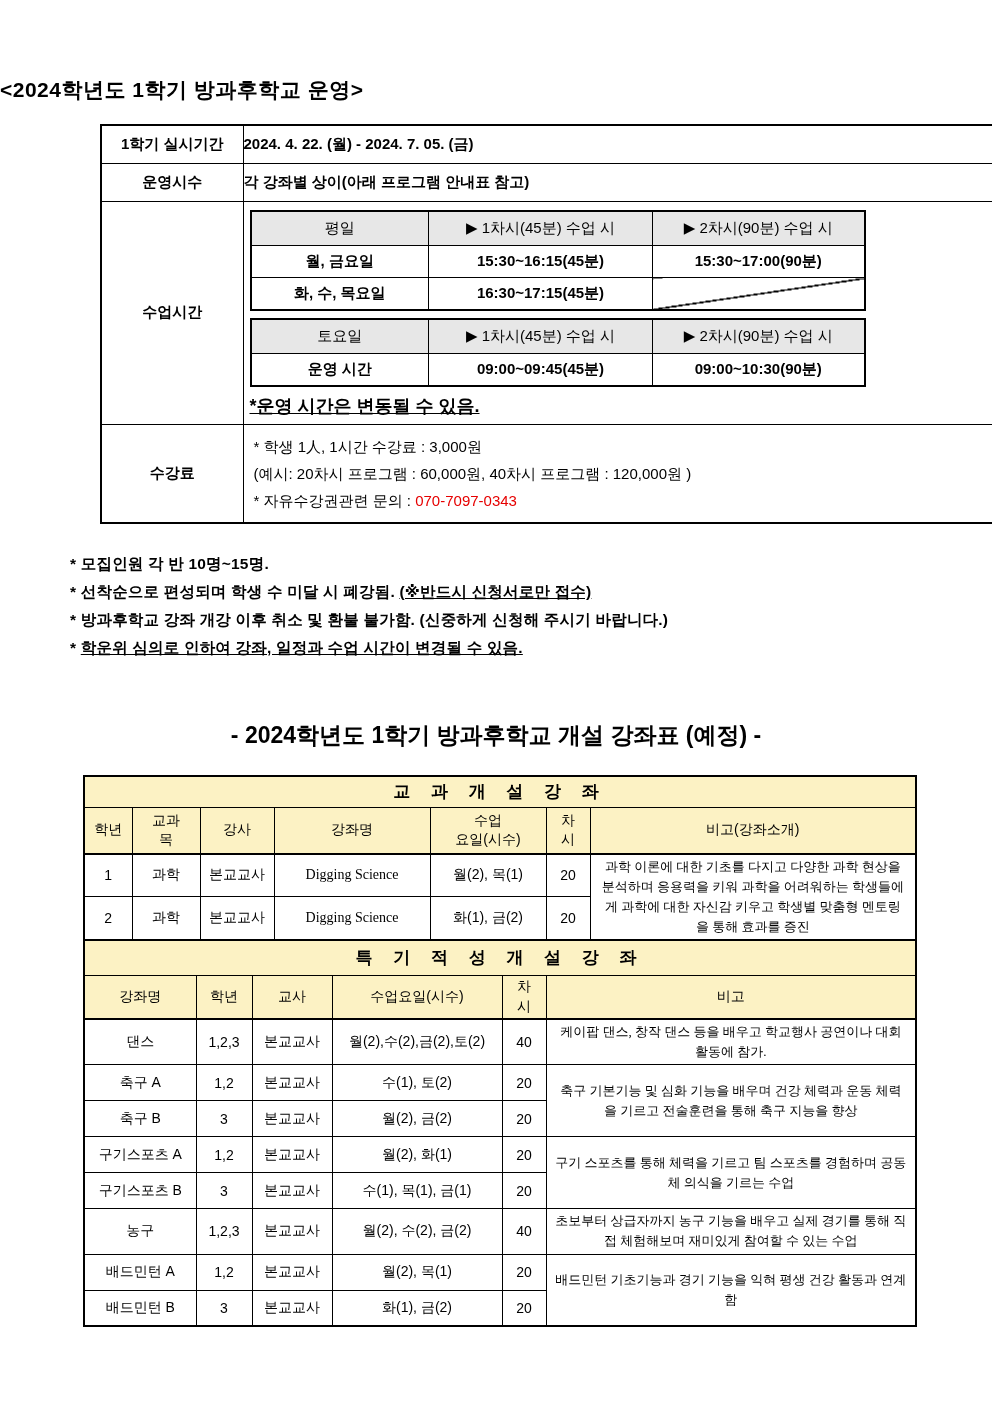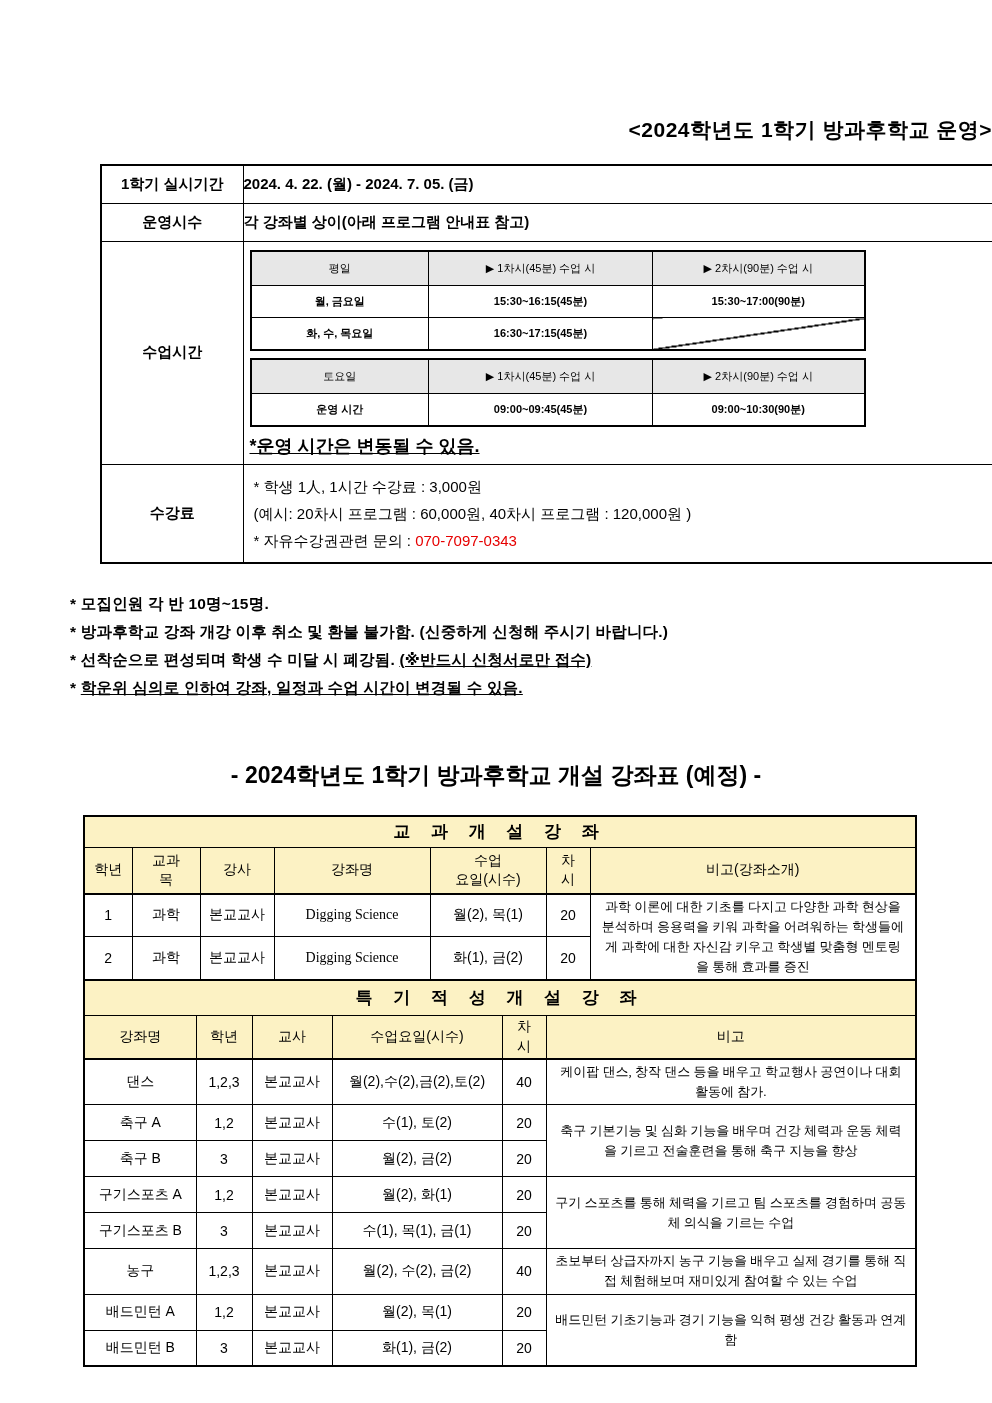--- a/index.html
+++ b/index.html
@@ -1,33 +1,33 @@
 <!DOCTYPE html>
 <html><head>
 <meta charset="utf-8">
 <style>
   * { margin:0; padding:0; box-sizing:border-box; }
   html,body { background:#fff; }
   body { width:992px; height:1403px; font-family:"Liberation Sans","DejaVu Sans",sans-serif; color:#000; position:relative; }
   .page { width:992px; height:1403px; overflow:hidden; }
 
-  h1.title1 { text-align:right; padding-top:116px; font-size:21px; font-weight:bold; letter-spacing:0.5px; }
+  h1.title1 { text-align:left; padding-top:76px; font-size:21px; font-weight:bold; letter-spacing:0.5px; }
   h2.title2 { text-align:center; margin-top:58px; font-size:23px; font-weight:bold; }
 
   
   table { border-collapse:collapse; table-layout:fixed; }
   .t1 { width:916px; margin:20px 0 0 100px; border:2px solid #000; }
   .t1 > tbody > tr > th, .t1 > tbody > tr > td { border:1px solid #000; font-size:15px; vertical-align:middle; }
   .t1 th.rowlabel { width:142px; font-weight:bold; text-align:center; }
   .t1 td.val { text-align:left; font-weight:bold; height:38px; }
   .t1 tr.r1 th, .t1 tr.r2 th { height:38px; }
   .classtime-cell { padding:8px 6px 4px 4px; }
 
   .inner { width:614px; margin:0 0 7px 2px; border:2px solid #000; }
-  .inner th, .inner td { border:1px solid #000; text-align:center; font-size:11px; height:32px; }
+  .inner th, .inner td { border:1px solid #000; text-align:center; font-size:15px; height:32px; }
   .inner thead th { background:#e7e7e7; font-weight:normal; height:35px; }
   .inner td { font-weight:bold; }
   .inner col.c1 { width:178px; } .inner col.c2 { width:224px; } .inner col.c3 { width:212px; }
   td.diag { background-image:linear-gradient(to bottom right, transparent calc(50% - 0.8px), #000 calc(50% - 0.8px), #000 calc(50% + 0.8px), transparent calc(50% + 0.8px)); }
   .time-note { font-size:18px; font-weight:bold; text-decoration:underline; margin:2px 0 2px 2px; }
 
   .fee-cell { padding:8px 10px; }
   .fee-cell div { line-height:27px; font-size:15px; }
   .red { color:#e60000;text-align:center; }
 
@@ -134,22 +134,22 @@
           <div>* 학생 1人, 1시간 수강료 : 3,000원</div>
           <div>(예시: 20차시 프로그램 : 60,000원, 40차시 프로그램 : 120,000원 )</div>
           <div><span>* 자유수강권관련 문의 : </span><span class="red">070-7097-0343</span></div>
         </td>
       </tr>
     </tbody>
   </table>
 
   <div class="notes">
     <div class="note"><span>* 모집인원 각 반 10명~15명.</span></div>
+    <div class="note"><span>* 선착순으로 편성되며 학생 수 미달 시 폐강됨. </span><span class="ul">(※반드시 신청서로만 접수)</span></div>
     <div class="note"><span>* 방과후학교 강좌 개강 이후 취소 및 환불 불가함. (신중하게 신청해 주시기 바랍니다.)</span></div>
-    <div class="note"><span>* 선착순으로 편성되며 학생 수 미달 시 폐강됨. </span><span class="ul">(※반드시 신청서로만 접수)</span></div>
     <div class="note"><span>* </span><span class="ul">학운위 심의로 인하여 강좌, 일정과 수업 시간이 변경될 수 있음.</span></div>
   </div>
 
   <h2 class="title2">- 2024학년도 1학기 방과후학교 개설 강좌표 (예정) -</h2>
 
   <table class="t2 ta">
     <colgroup>
       <col style="width:48px">
         <col style="width:68px">
         <col style="width:74px">

